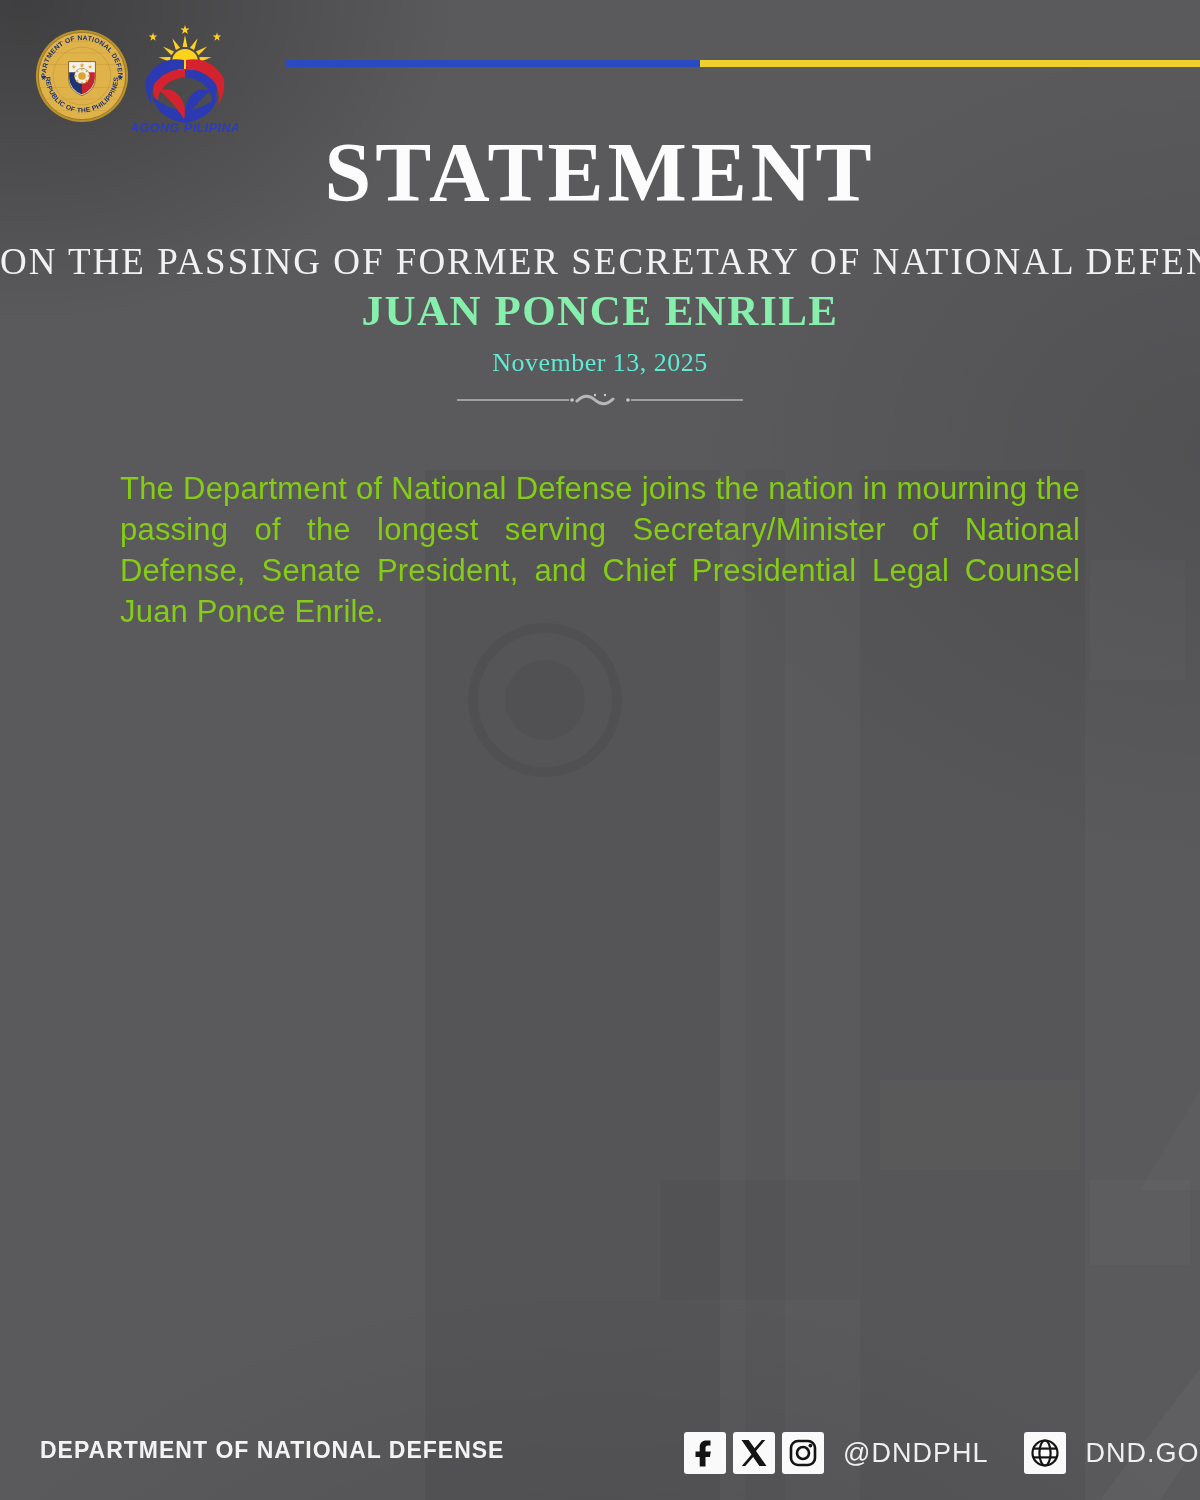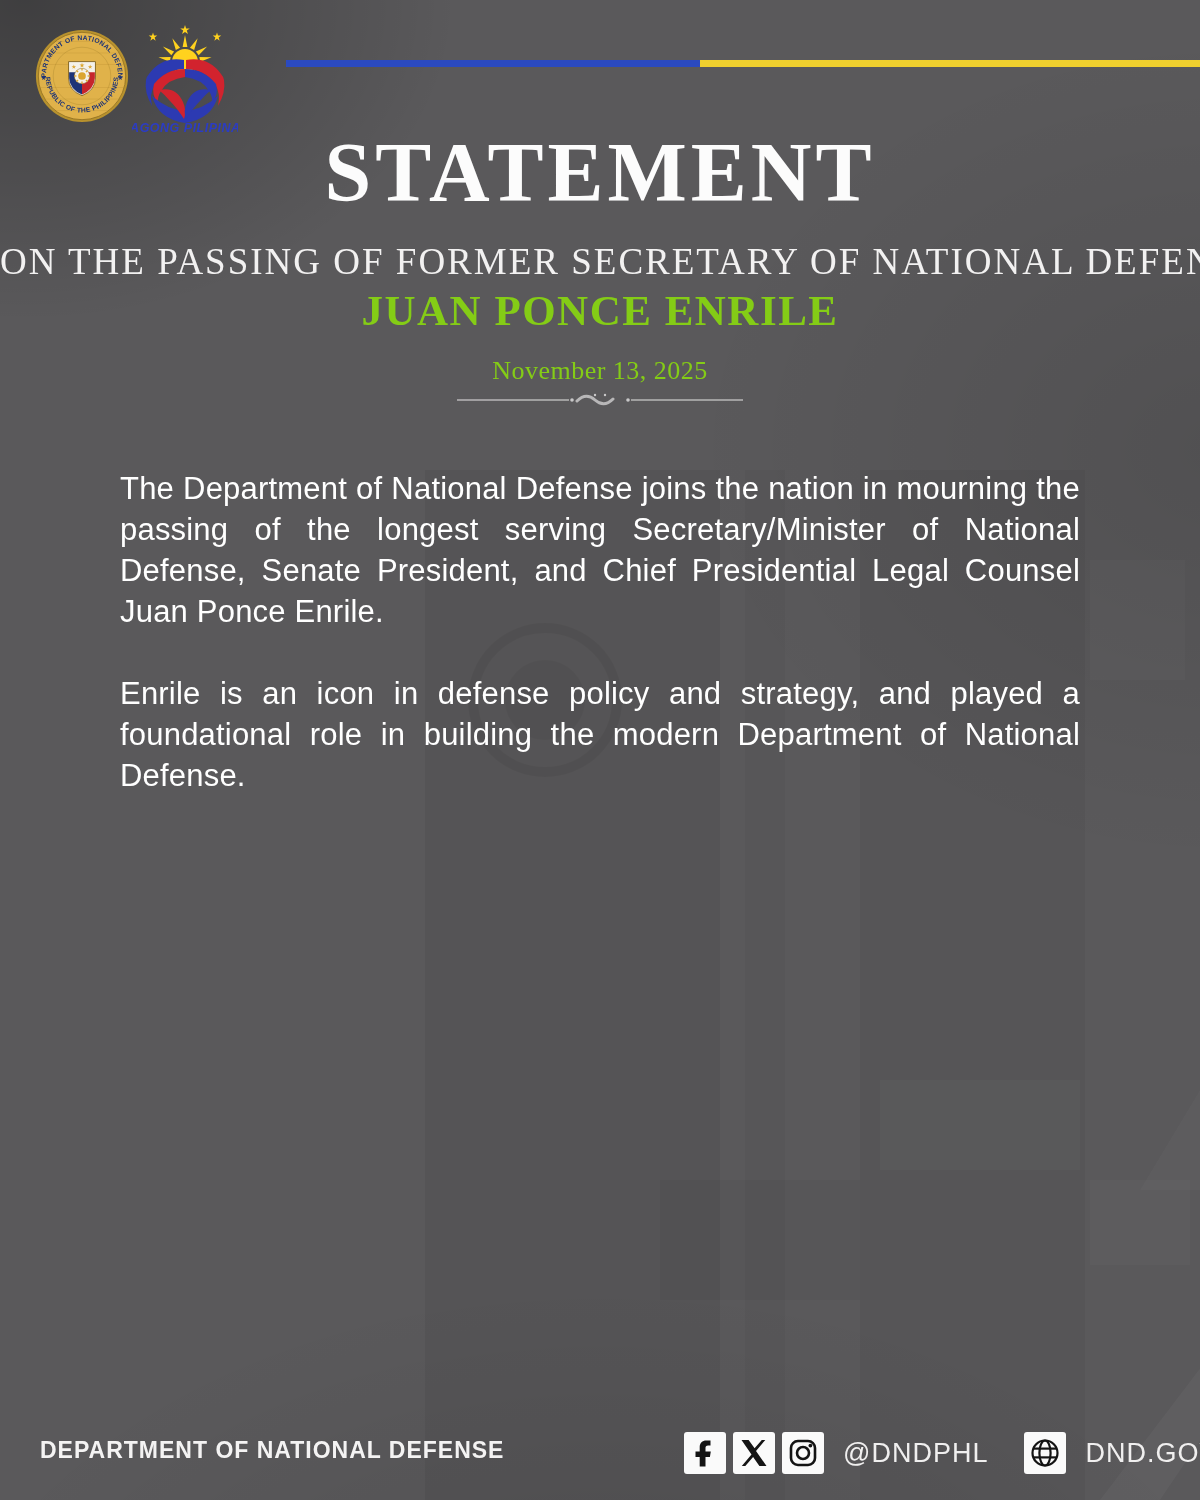--- a/index.html
+++ b/index.html
@@ -31,33 +31,33 @@
     font-size:84px; letter-spacing:4px; color:#fcfcfc;
   }
   .subtitle {
     position:absolute; left:0; right:0; top:240px; text-align:center;
     font-family:"Liberation Serif", serif; font-weight:normal;
     font-size:37px; letter-spacing:2px; color:#f2f1f1; white-space:nowrap;
   }
   .subject-name {
     position:absolute; left:0; right:0; top:286px; text-align:center;
     font-family:"Liberation Serif", serif; font-weight:bold;
-    font-size:43px; letter-spacing:1.5px; color:#84cc16;
+    font-size:43px; letter-spacing:1.5px; color:#86efac;
   }
   .statement-date {
-    position:absolute; left:0; right:0; top:356px; text-align:center;
+    position:absolute; left:0; right:0; top:348px; text-align:center;
     font-family:"Liberation Serif", serif; font-size:26px;
-    letter-spacing:0.5px; color:#84cc16;
+    letter-spacing:0.5px; color:#5eead4;
   }
   .divider { position:absolute; left:457px; top:390px; width:286px; height:18px; }
   
   .body-text { position:absolute; left:120px; top:468px; width:960px; }
   .body-text p {
     font-size:31px; line-height:41px; text-align:justify;
-    color:#ffffff; margin:0 0 41px 0; letter-spacing:0.2px;
+    color:#84cc16; margin:0 0 41px 0; letter-spacing:0.2px;
   }
   
   .footer-dept {
     position:absolute; left:40px; top:1437px;
     font-weight:bold; font-size:23px; letter-spacing:1px; color:#f4f3f3;
   }
   .social-row {
     position:absolute; left:684px; top:1432px; height:42px;
     display:flex; align-items:center; gap:7px;
   }
@@ -184,21 +184,20 @@
       <path d="M120 11 q9 -9 18 -1 q9 8 18 -1" stroke-width="3" stroke-linecap="round"></path>
     </g>
     <circle cx="115" cy="10" r="1.8" fill="#c9c8c9"></circle>
     <circle cx="171" cy="10" r="1.8" fill="#c9c8c9"></circle>
     <circle cx="138" cy="5" r="1.2" fill="#c9c8c9"></circle>
     <circle cx="148" cy="5" r="1.2" fill="#c9c8c9"></circle>
   </svg>
 
   <main class="body-text">
     <p>The Department of National Defense joins the nation in mourning the passing of the longest serving Secretary/Minister of National Defense, Senate President, and Chief Presidential Legal Counsel Juan Ponce Enrile.</p>
-    <p>Enrile is an icon in defense policy and strategy, and played a foundational role in building the modern Department of National Defense.</p>
   </main>
 
   <div class="footer-dept">DEPARTMENT OF NATIONAL DEFENSE</div>
 
   <div class="social-row">
     <span class="icon-tile">
       <svg width="42" height="42" viewBox="0 0 42 42">
         <path fill="#141414" d="M26.5 8.5h-4.2c-4 0-6.6 2.6-6.6 6.8v4.2h-4.2v5.6h4.2v9.4h5.8v-9.4h4.4l0.9-5.6h-5.3v-3.4c0-1.6 0.6-2.5 2.6-2.5h2.4z"></path>
       </svg>
     </span>

